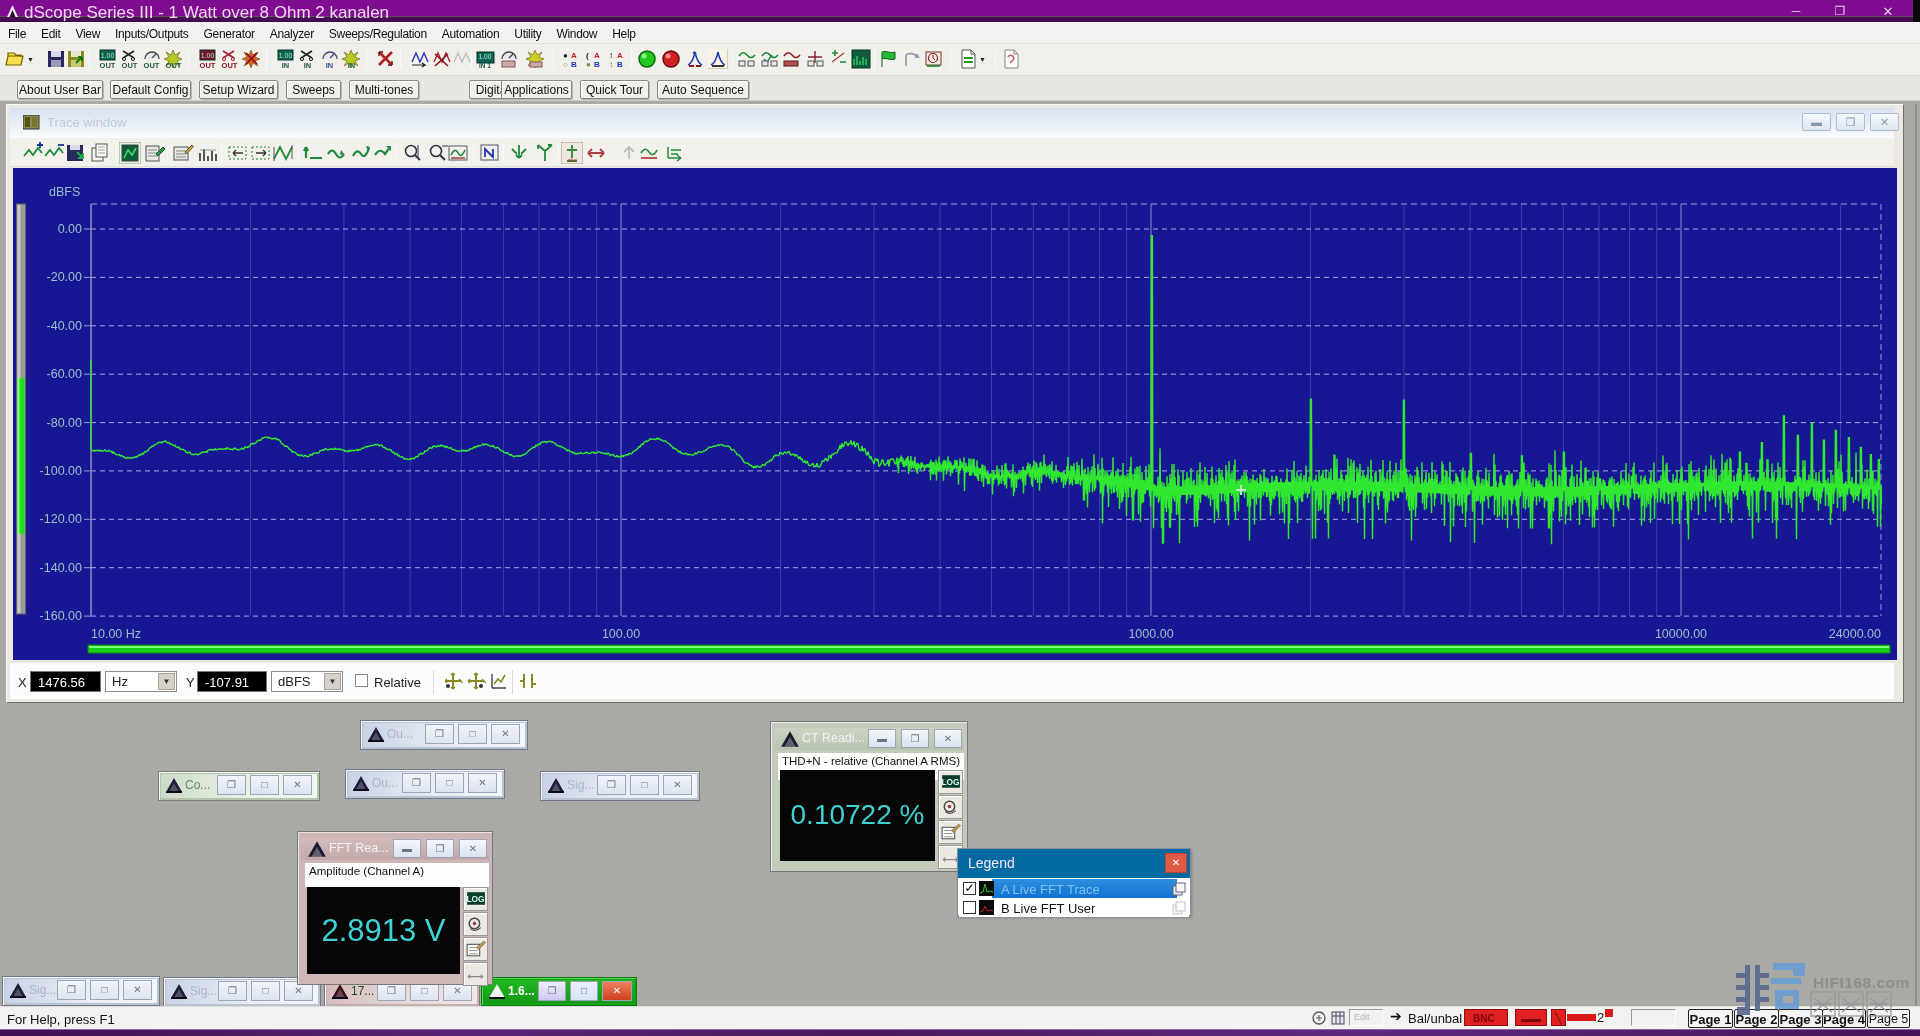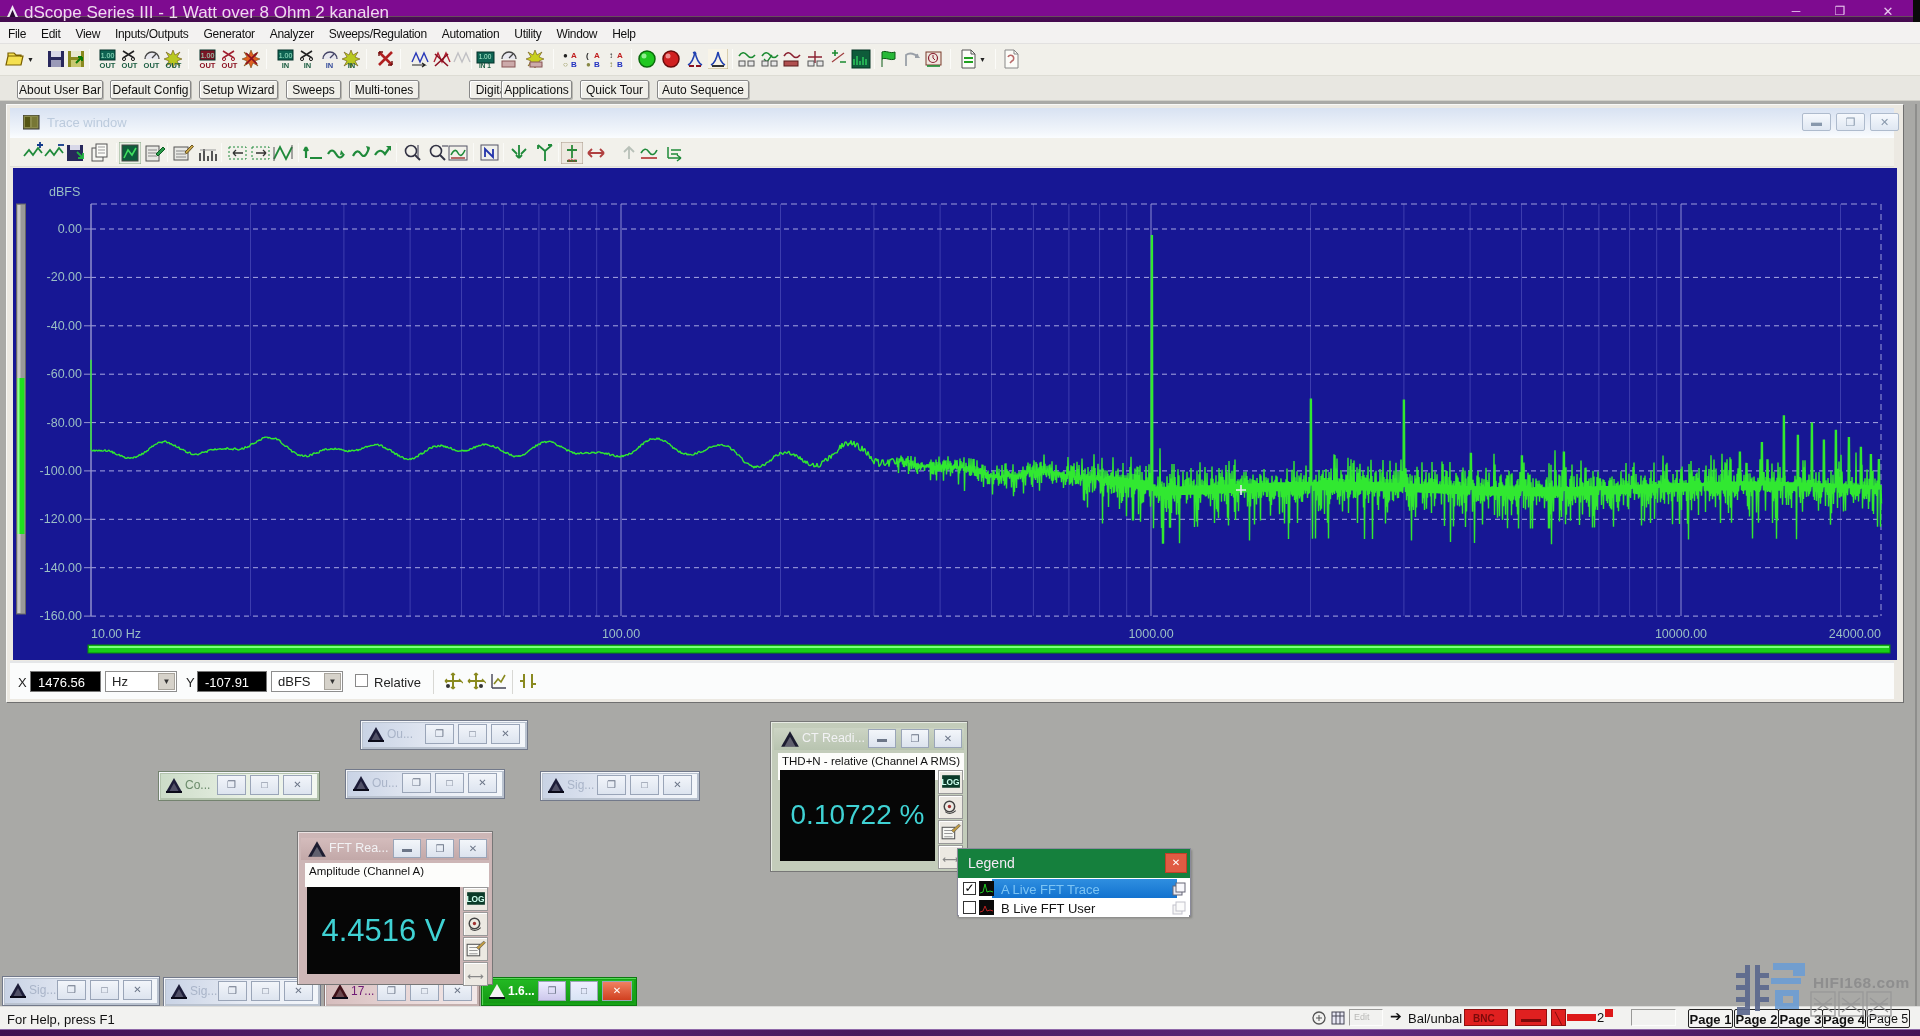--- a/index.html
+++ b/index.html
@@ -68,21 +68,21 @@
   .rbtn { position:absolute; top:1px; width:28px; height:19px; background:linear-gradient(#f3f6fa,#dce3ee);
     border:1px solid #9aa5b8; color:#6c7688; font-size:10px; text-align:center; line-height:17px; }
   .rstrip { position:absolute; left:7px; height:17px; background:#fdfdfb; font-size:11.5px; color:#111; padding:2px 0 0 4px; white-space:nowrap; overflow:hidden; }
   .rblack { position:absolute; background:#060606; }
   .rval { position:absolute; text-align:center; color:#3fd2d4; white-space:nowrap; letter-spacing:0px; }
   .rsidebtn { position:absolute; width:25px; height:24px; background:#ece9e2; border:1px solid #999;
     box-shadow:inset 1px 1px 0 #fff; }
 
   
   #legend { left:957px; top:848px; width:234px; height:68px; background:#fff; border:1px solid #8a8a9a; box-shadow:1px 2px 2px rgba(60,60,60,.35); }
-  #legtitle { position:absolute; left:0; top:0; width:232px; height:29px; background:#15803d; }
+  #legtitle { position:absolute; left:0; top:0; width:232px; height:29px; background:#0369a1; }
   #legtitle .lt { position:absolute; left:10px; top:6px; color:#f4eaf6; font-size:14px; }
   #legclose { position:absolute; left:auto; right:3px; top:4px; width:22px; height:20px; background:#e05b43; border:1px solid #c04028; color:#fff; font-size:10px; text-align:center; line-height:18px; }
   .legrow { position:absolute; left:1px; width:230px; height:19px; font-size:13px; }
   .legcheck { position:absolute; left:4px; top:3px; width:13px; height:13px; background:#fff; border:1px solid #333; font-size:12px; line-height:11px; text-align:center; color:#000; }
   .legicon { position:absolute; left:20px; top:2px; width:15px; height:15px; background:#0a0a0a; }
 
   
   #statusbar { left:0; top:1006px; width:1920px; height:23px; background:#f2f2f0; border-top:1px solid #dcdcda; }
   #statusbar .help { position:absolute; left:7px; top:5px; font-size:13px; color:#111; }
   .sunken { position:absolute; border:1px solid; border-color:#9a9a98 #fdfdfc #fdfdfc #9a9a98; }
@@ -590,21 +590,21 @@
     <span class="mbtn" style="left:87px;">□</span>
     <span class="mbtn" style="left:120px;">✕</span>
   </div>
 <div class="minbar" style="left:324px;top:977px;width:156px;background:#c4b0ae;border-color:#8a7472;">
     <div class="inner" style="background:linear-gradient(90deg,#d6bdbd,#e9d8d8 55%,#f2e8e8);"></div>
     <svg class="tri" width="18" height="16" viewBox="0 0 18 16">
       <polygon points="1,15 9,1 17,15" fill="#401018"></polygon>
       <polygon points="4,15 9,6 14,15" fill="#f0f0f4" opacity="0.25"></polygon>
       <path d="M1 15 h16" stroke="#0a0a18" stroke-width="2"></path>
     </svg>
-    <span class="mtext" style="color:#701a75;">17...</span>
+    <span class="mtext" style="color:#14532d;">17...</span>
     <span class="mbtn" style="left:52px;">❐</span>
     <span class="mbtn" style="left:85px;">□</span>
     <span class="mbtn" style="left:118px;">✕</span>
   </div>
 <div class="minbar" style="left:481px;top:977px;width:156px;height:29px;background:#17a317;border-color:#0c7a10;box-shadow:inset 1px 1px 0 #58d858;">
     <div class="inner" style="background:linear-gradient(#22b822,#149914);"></div>
     <svg class="tri" width="18" height="16" viewBox="0 0 18 16">
       <polygon points="1,15 9,1 17,15" fill="#f4f4f4"></polygon>
       <polygon points="4,15 9,6 14,15" fill="#f0f0f4" opacity="0.25"></polygon>
       <path d="M1 15 h16" stroke="#0a0a18" stroke-width="2"></path>
@@ -620,21 +620,21 @@
         <polygon points="1,15 9,1 17,15" fill="#1c1c30"></polygon>
         <polygon points="4,15 9,6 14,15" fill="#fff" opacity="0.3"></polygon>
       </svg>
       <span class="rtext">FFT Rea...</span>
       <span class="rbtn" style="left:92px;">▬</span>
       <span class="rbtn" style="left:125px;">❐</span>
       <span class="rbtn" style="left:158px;">✕</span>
     </div>
     <div class="rstrip" style="top:31px;width:184px;height:24px;">Amplitude (Channel A)</div>
     <div class="rblack" style="left:9px;top:55px;width:153px;height:87px;"></div>
-    <div class="rval" style="left:9px;top:81px;width:153px;font-size:31px;">4.4516 V</div>
+    <div class="rval" style="left:9px;top:81px;width:153px;font-size:31px;">2.8913 V</div>
     <div class="rsidebtn" style="left:165px;top:55px;"><svg width="23" height="22" viewBox="0 0 22 21">
         <rect x="3" y="4" width="17" height="12" fill="#0a3a28"></rect>
         <text x="11" y="13" font-size="8" fill="#cfe" text-anchor="middle" font-weight="bold">LOG</text>
       </svg></div>
     <div class="rsidebtn" style="left:165px;top:80px;"><svg width="23" height="22" viewBox="0 0 22 21">
         <circle cx="10" cy="10" r="5" fill="none" stroke="#444" stroke-width="1.4"></circle>
         <circle cx="10" cy="10" r="1.6" fill="#a03030"></circle>
         <path d="M6 15 q5 4 10 -1" stroke="#444" fill="none"></path>
       </svg></div>
     <div class="rsidebtn" style="left:165px;top:105px;"><svg width="23" height="22" viewBox="0 0 22 21">

